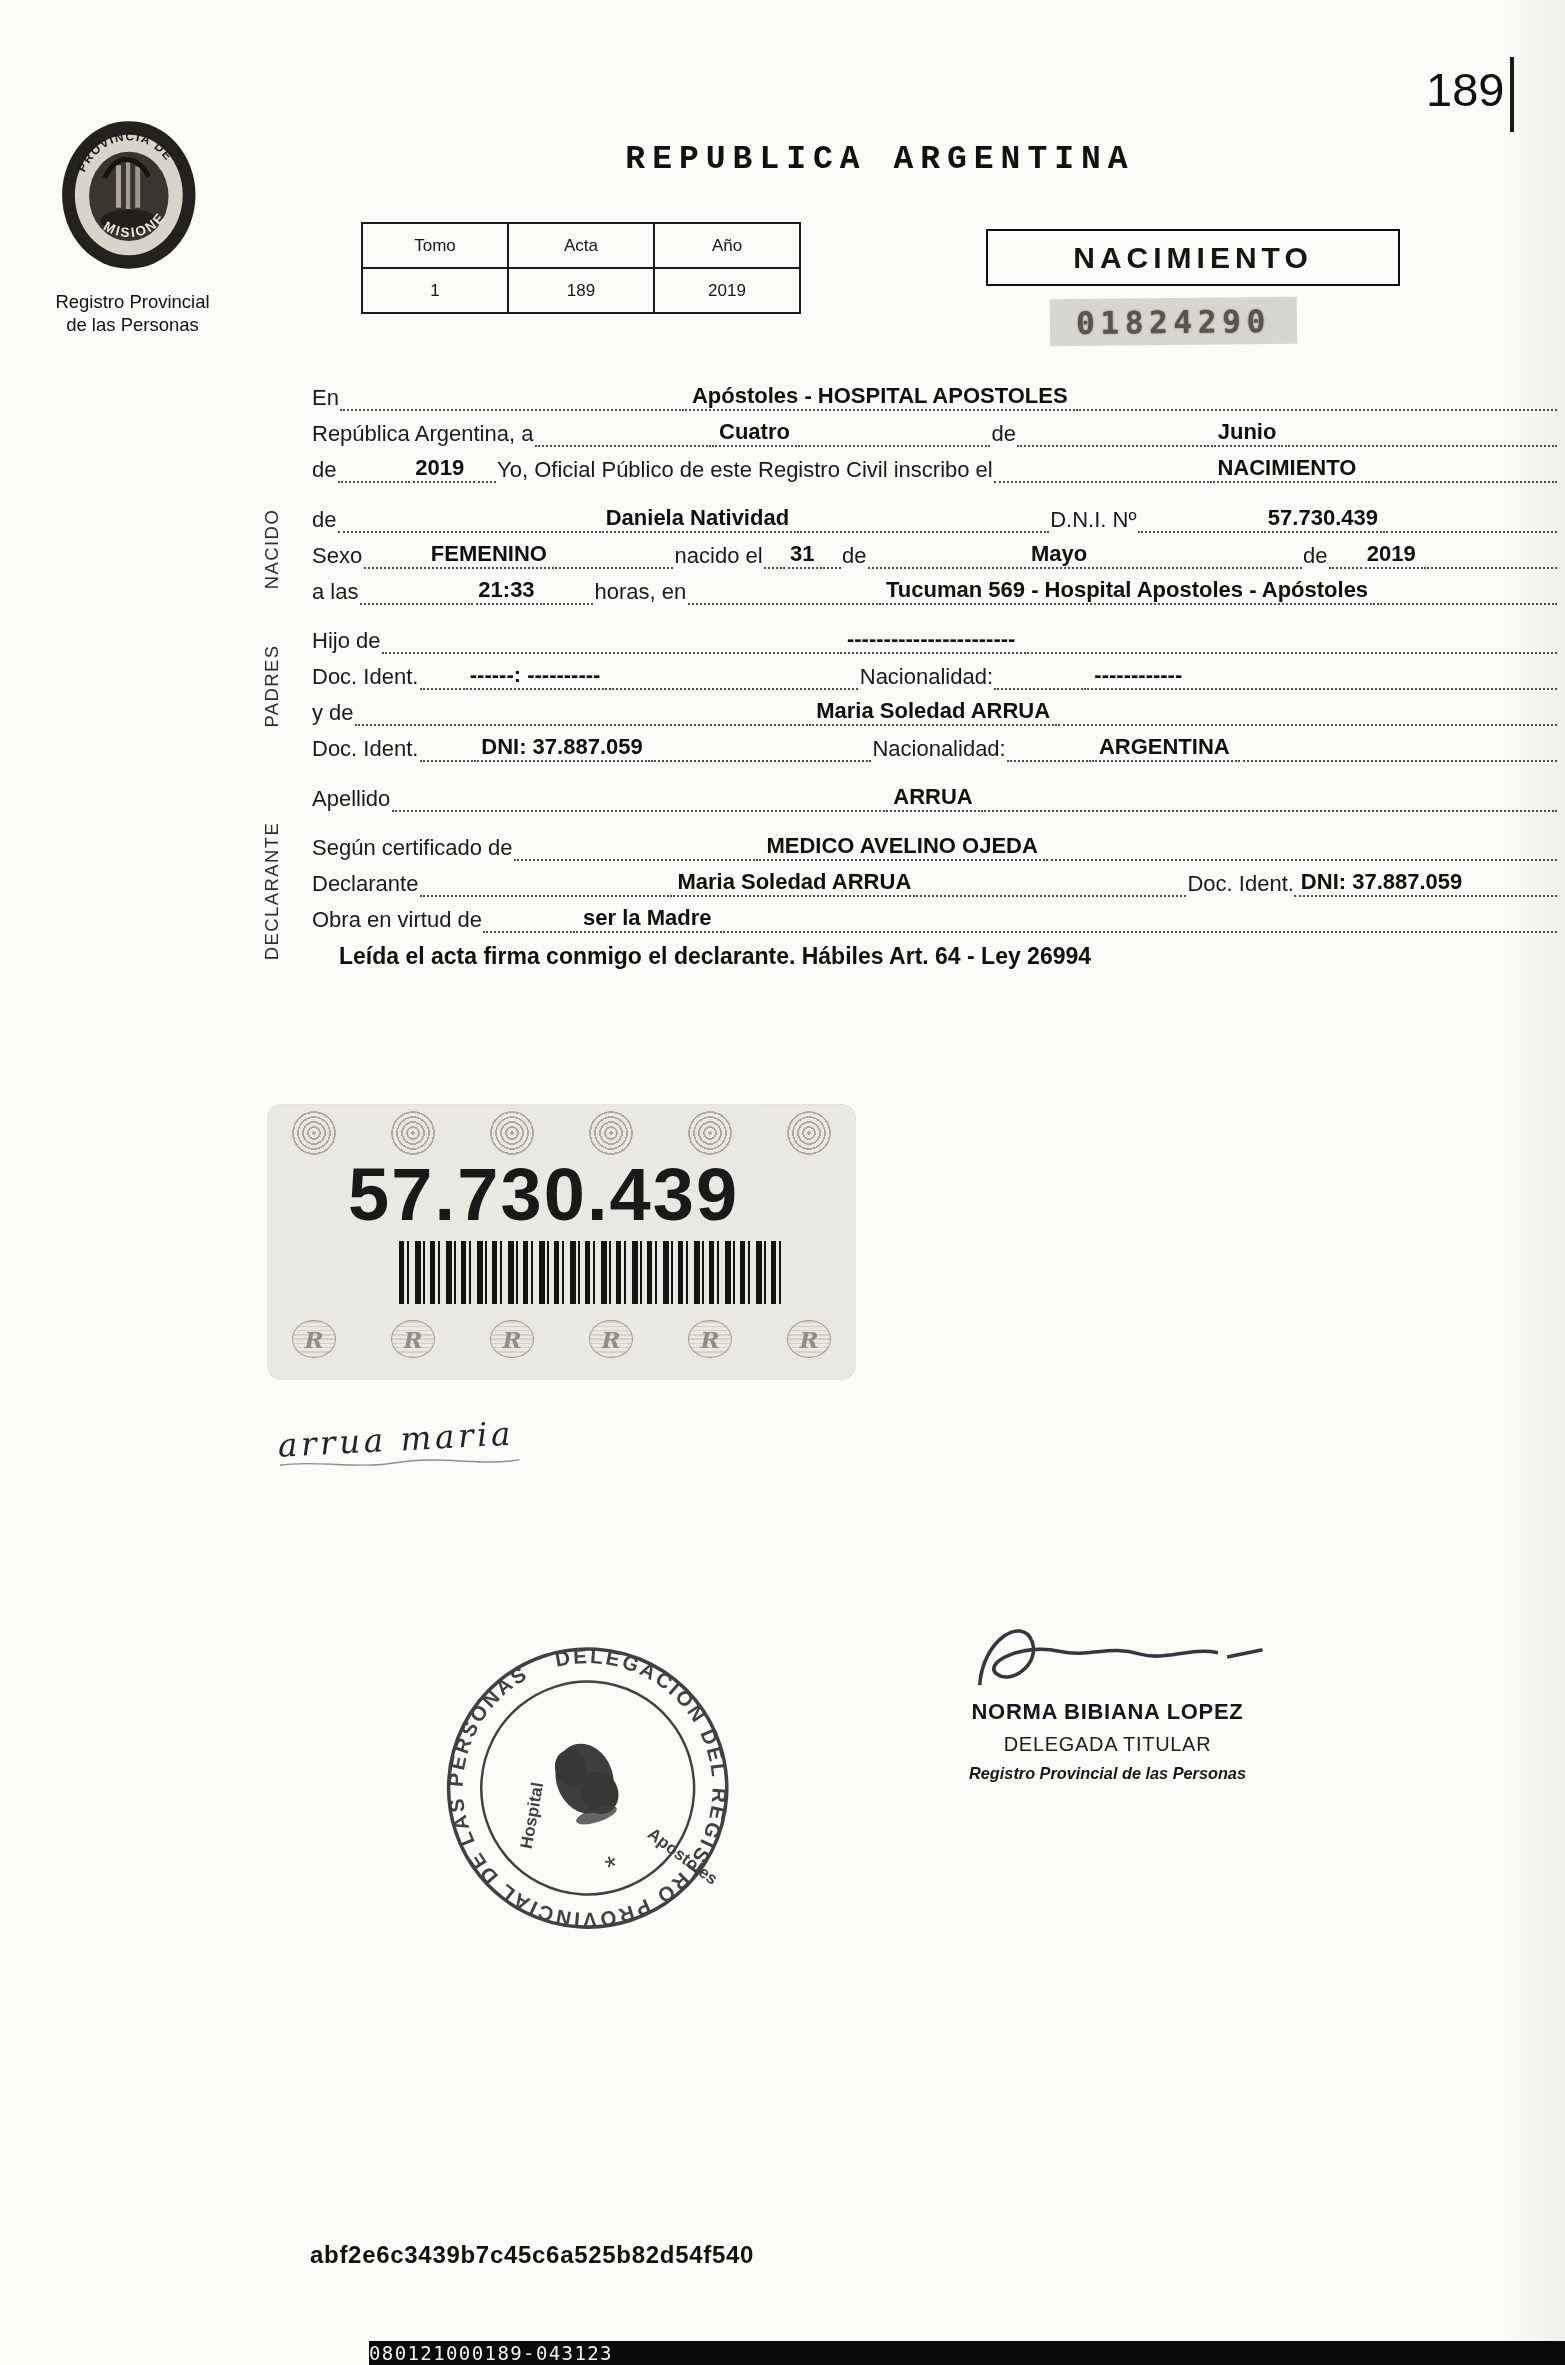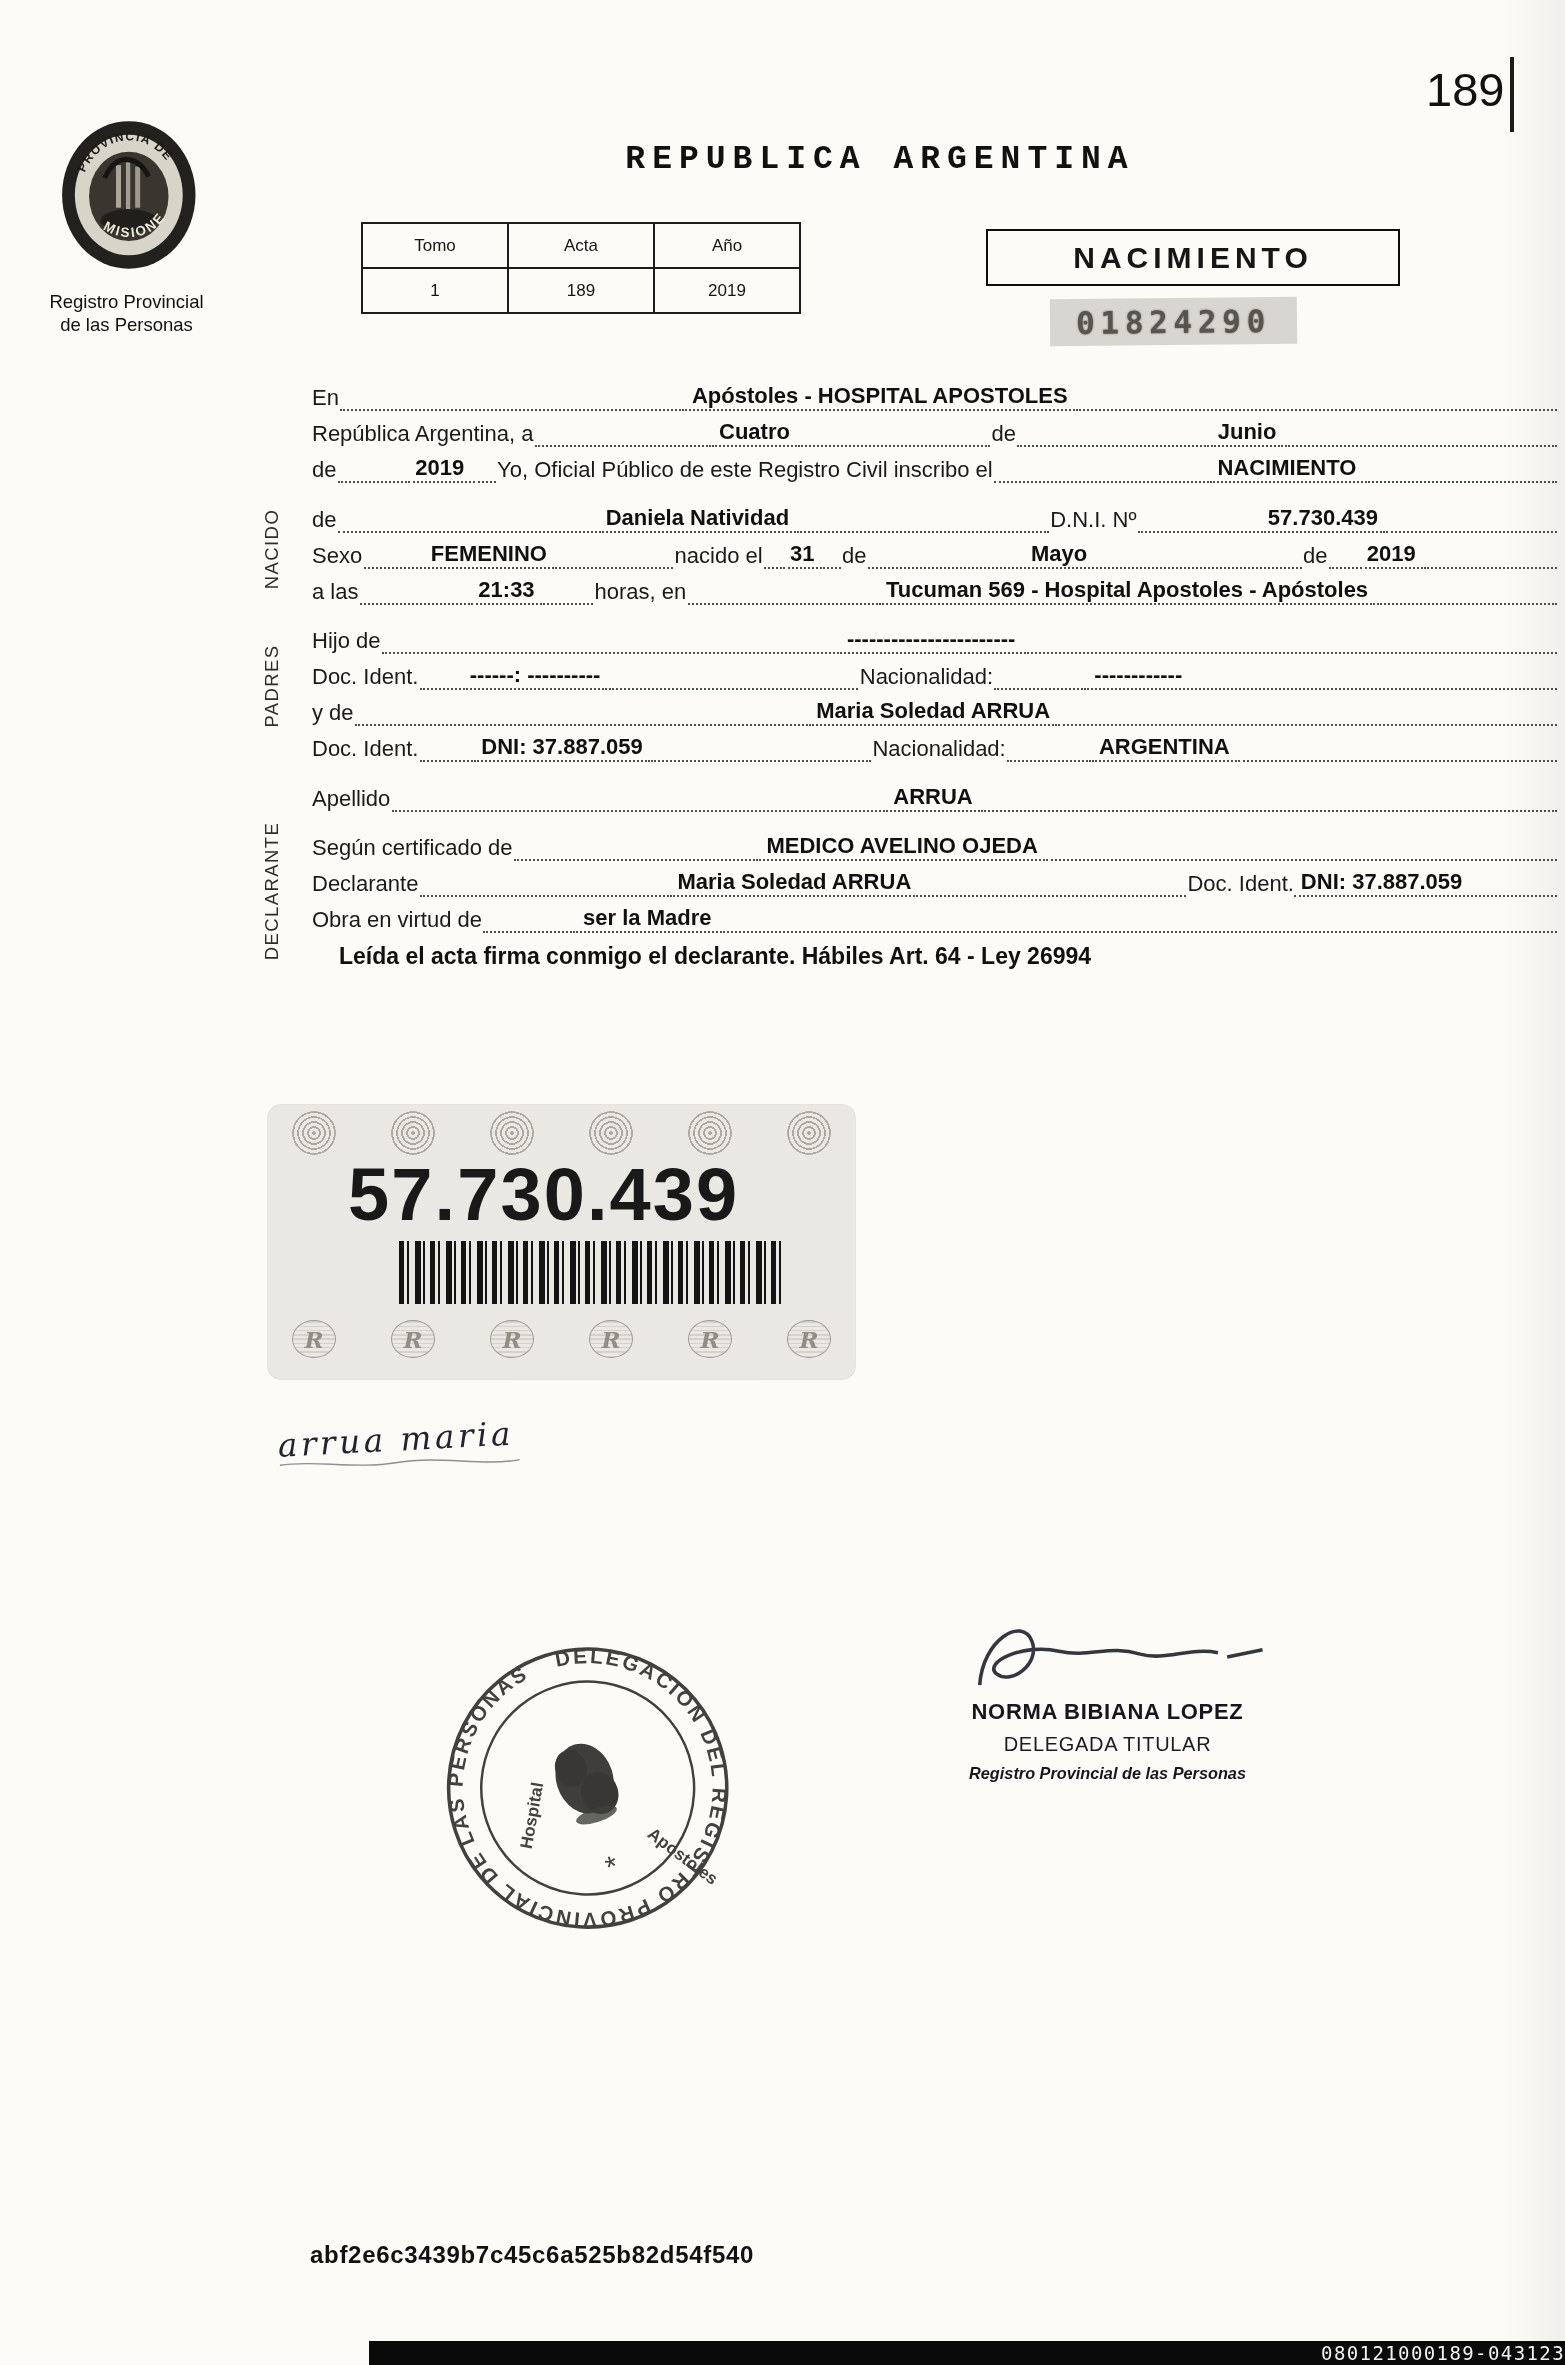--- a/index.html
+++ b/index.html
@@ -9,21 +9,21 @@
     background:linear-gradient(90deg,#fcfbf8 0 96%,#f0efeb 100%);
     font-family:"Liberation Sans",sans-serif; color:#151515; overflow:hidden;
   }
   
   .page-number { position:absolute; left:1426px; top:62px; font-size:47px; color:#111; }
   .edge-mark { position:absolute; left:1510px; top:57px; width:4.3px; height:75px; background:#1a1a1a; }
   .doc-title { position:absolute; left:312px; top:141px; width:1136px; text-align:center;
     font-family:"Liberation Mono",monospace; font-weight:bold; font-size:33px; letter-spacing:7px; color:#111; }
   
   .seal { position:absolute; left:55px; top:114px; }
-  .seal-caption { position:absolute; left:20px; top:290px; width:213px; text-align:center;
+  .seal-caption { position:absolute; left:26px; top:290px; width:213px; text-align:center;
     font-size:18.5px; line-height:23px; color:#111; }
   
   .acta-table { position:absolute; left:361px; top:222px; border-collapse:collapse; }
   .acta-table th, .acta-table td { border:2.1px solid #1c1c1c; width:146px; height:45px;
     text-align:center; vertical-align:middle; font-size:17px; font-weight:normal; }
   
   .nac-box { position:absolute; left:986px; top:229px; width:414px; height:57px;
     border:2.8px solid #0d0d0d; display:flex; align-items:center; justify-content:center;
     font-size:30px; font-weight:bold; letter-spacing:5px; color:#161616; }
   .serial-stamp { position:absolute; left:1050px; top:298px; width:247px; height:47px;
@@ -69,21 +69,21 @@
   .official-name { position:absolute; left:923px; top:1699px; width:369px; text-align:center;
     font-size:22px; font-weight:bold; letter-spacing:0.7px; color:#16161c; }
   .official-title { position:absolute; left:923px; top:1733px; width:369px; text-align:center;
     font-size:20px; letter-spacing:0.7px; color:#1b1b22; }
   .official-org { position:absolute; left:923px; top:1764px; width:369px; text-align:center;
     font-size:16.3px; font-weight:bold; color:#16161c;font-style:italic; }
   
   .hash-text { position:absolute; left:310px; top:2241px; font-size:24px; font-weight:bold;
     letter-spacing:0.7px; color:#111; }
   .footer-bar { position:absolute; left:369px; right:0; top:2341px; height:24px; background:#0a0a0a;
-    display:flex; align-items:center; justify-content:flex-end;padding-left:29px; }
+    display:flex; align-items:center; justify-content:flex-start; }
   .footer-bar span { color:#f2f2f2; font-family:"DejaVu Sans Mono",monospace; font-size:19px; letter-spacing:1.4px; }
 </style>
 </head>
 <body>
 
 <div id="page">
 
   <div class="page-number">189</div>
   <div class="edge-mark"></div>
 

